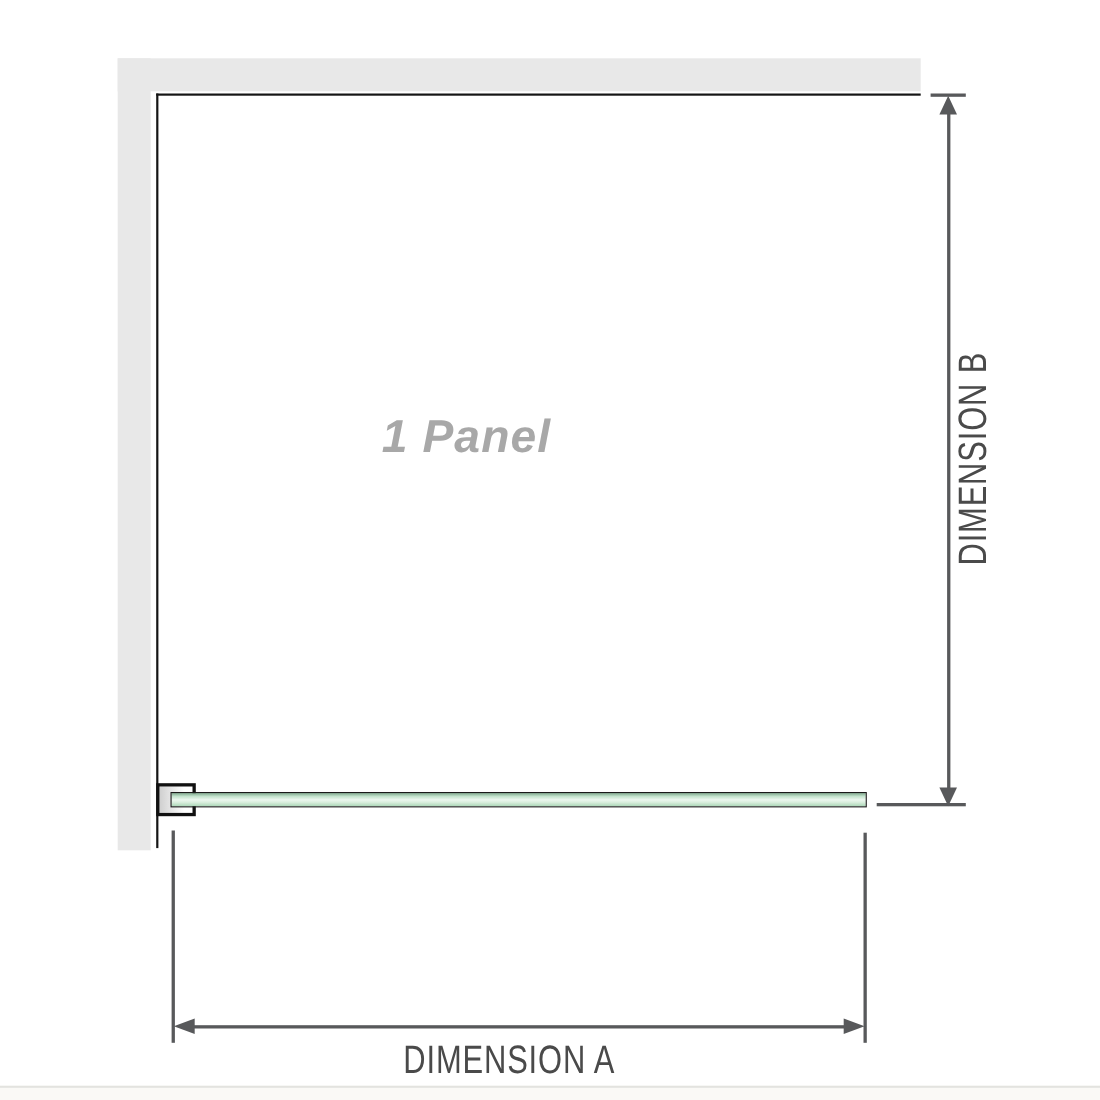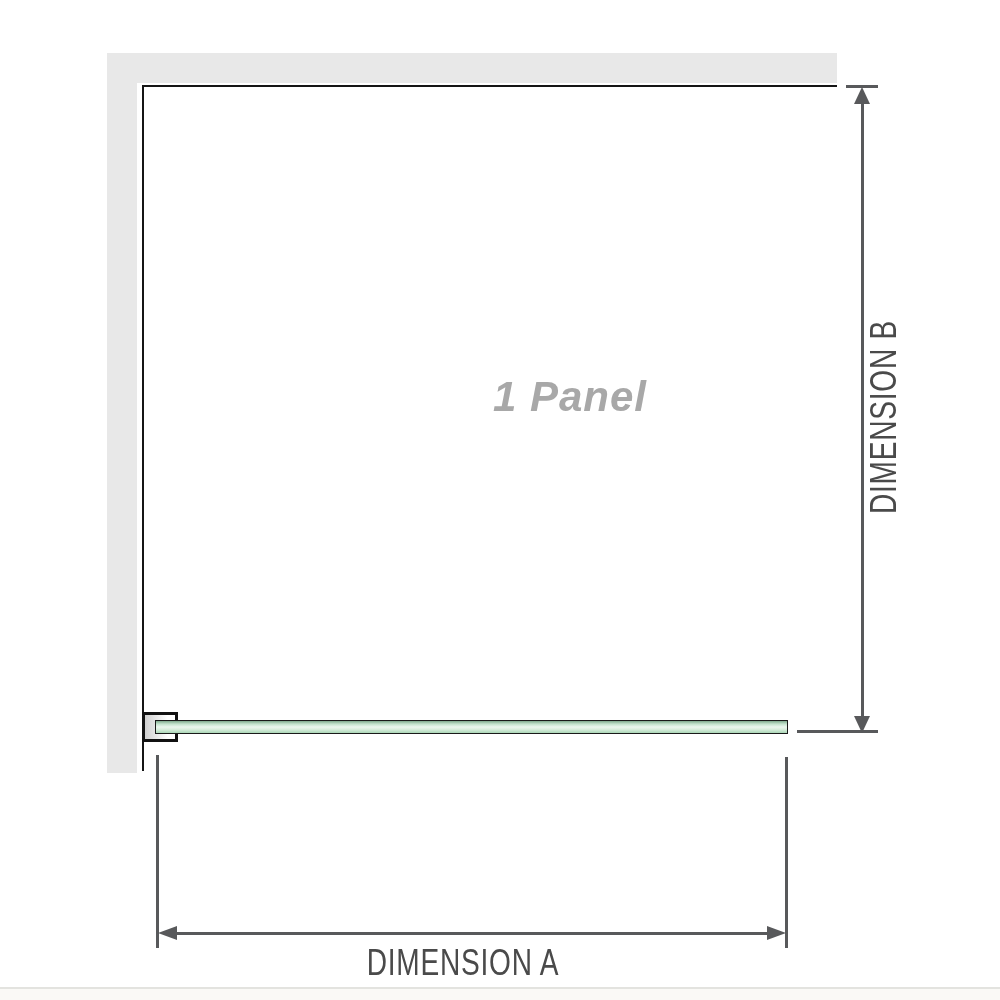--- a/index.html
+++ b/index.html
@@ -14,21 +14,21 @@
   .wall{position:absolute;background:#e8e8e8;}
   .wall-top{left:107px;top:53px;width:730px;height:30px;}
   .wall-left{left:107px;top:53px;width:30px;height:720px;}
   
   .outline{position:absolute;background:#151515;}
   .outline-top{left:142px;top:85px;width:695px;height:2px;}
   .outline-left{left:142px;top:85px;width:2px;height:686px;}
   
   .panel-label{
     position:absolute;left:347px;top:373px;width:300px;height:48px;
-    line-height:48px;text-align:right;
+    line-height:48px;text-align:left;
     font-size:42px;font-style:italic;font-weight:600;letter-spacing:1px;
     color:#a8a8a8;white-space:nowrap;
   }
   
   .bracket{
     position:absolute;left:142px;top:712px;width:36px;height:30px;
     box-sizing:border-box;border:3px solid #111111;
     background:linear-gradient(90deg,#cfcfcf 0%,#e9e9e9 40%,#ffffff 75%);
   }
   

